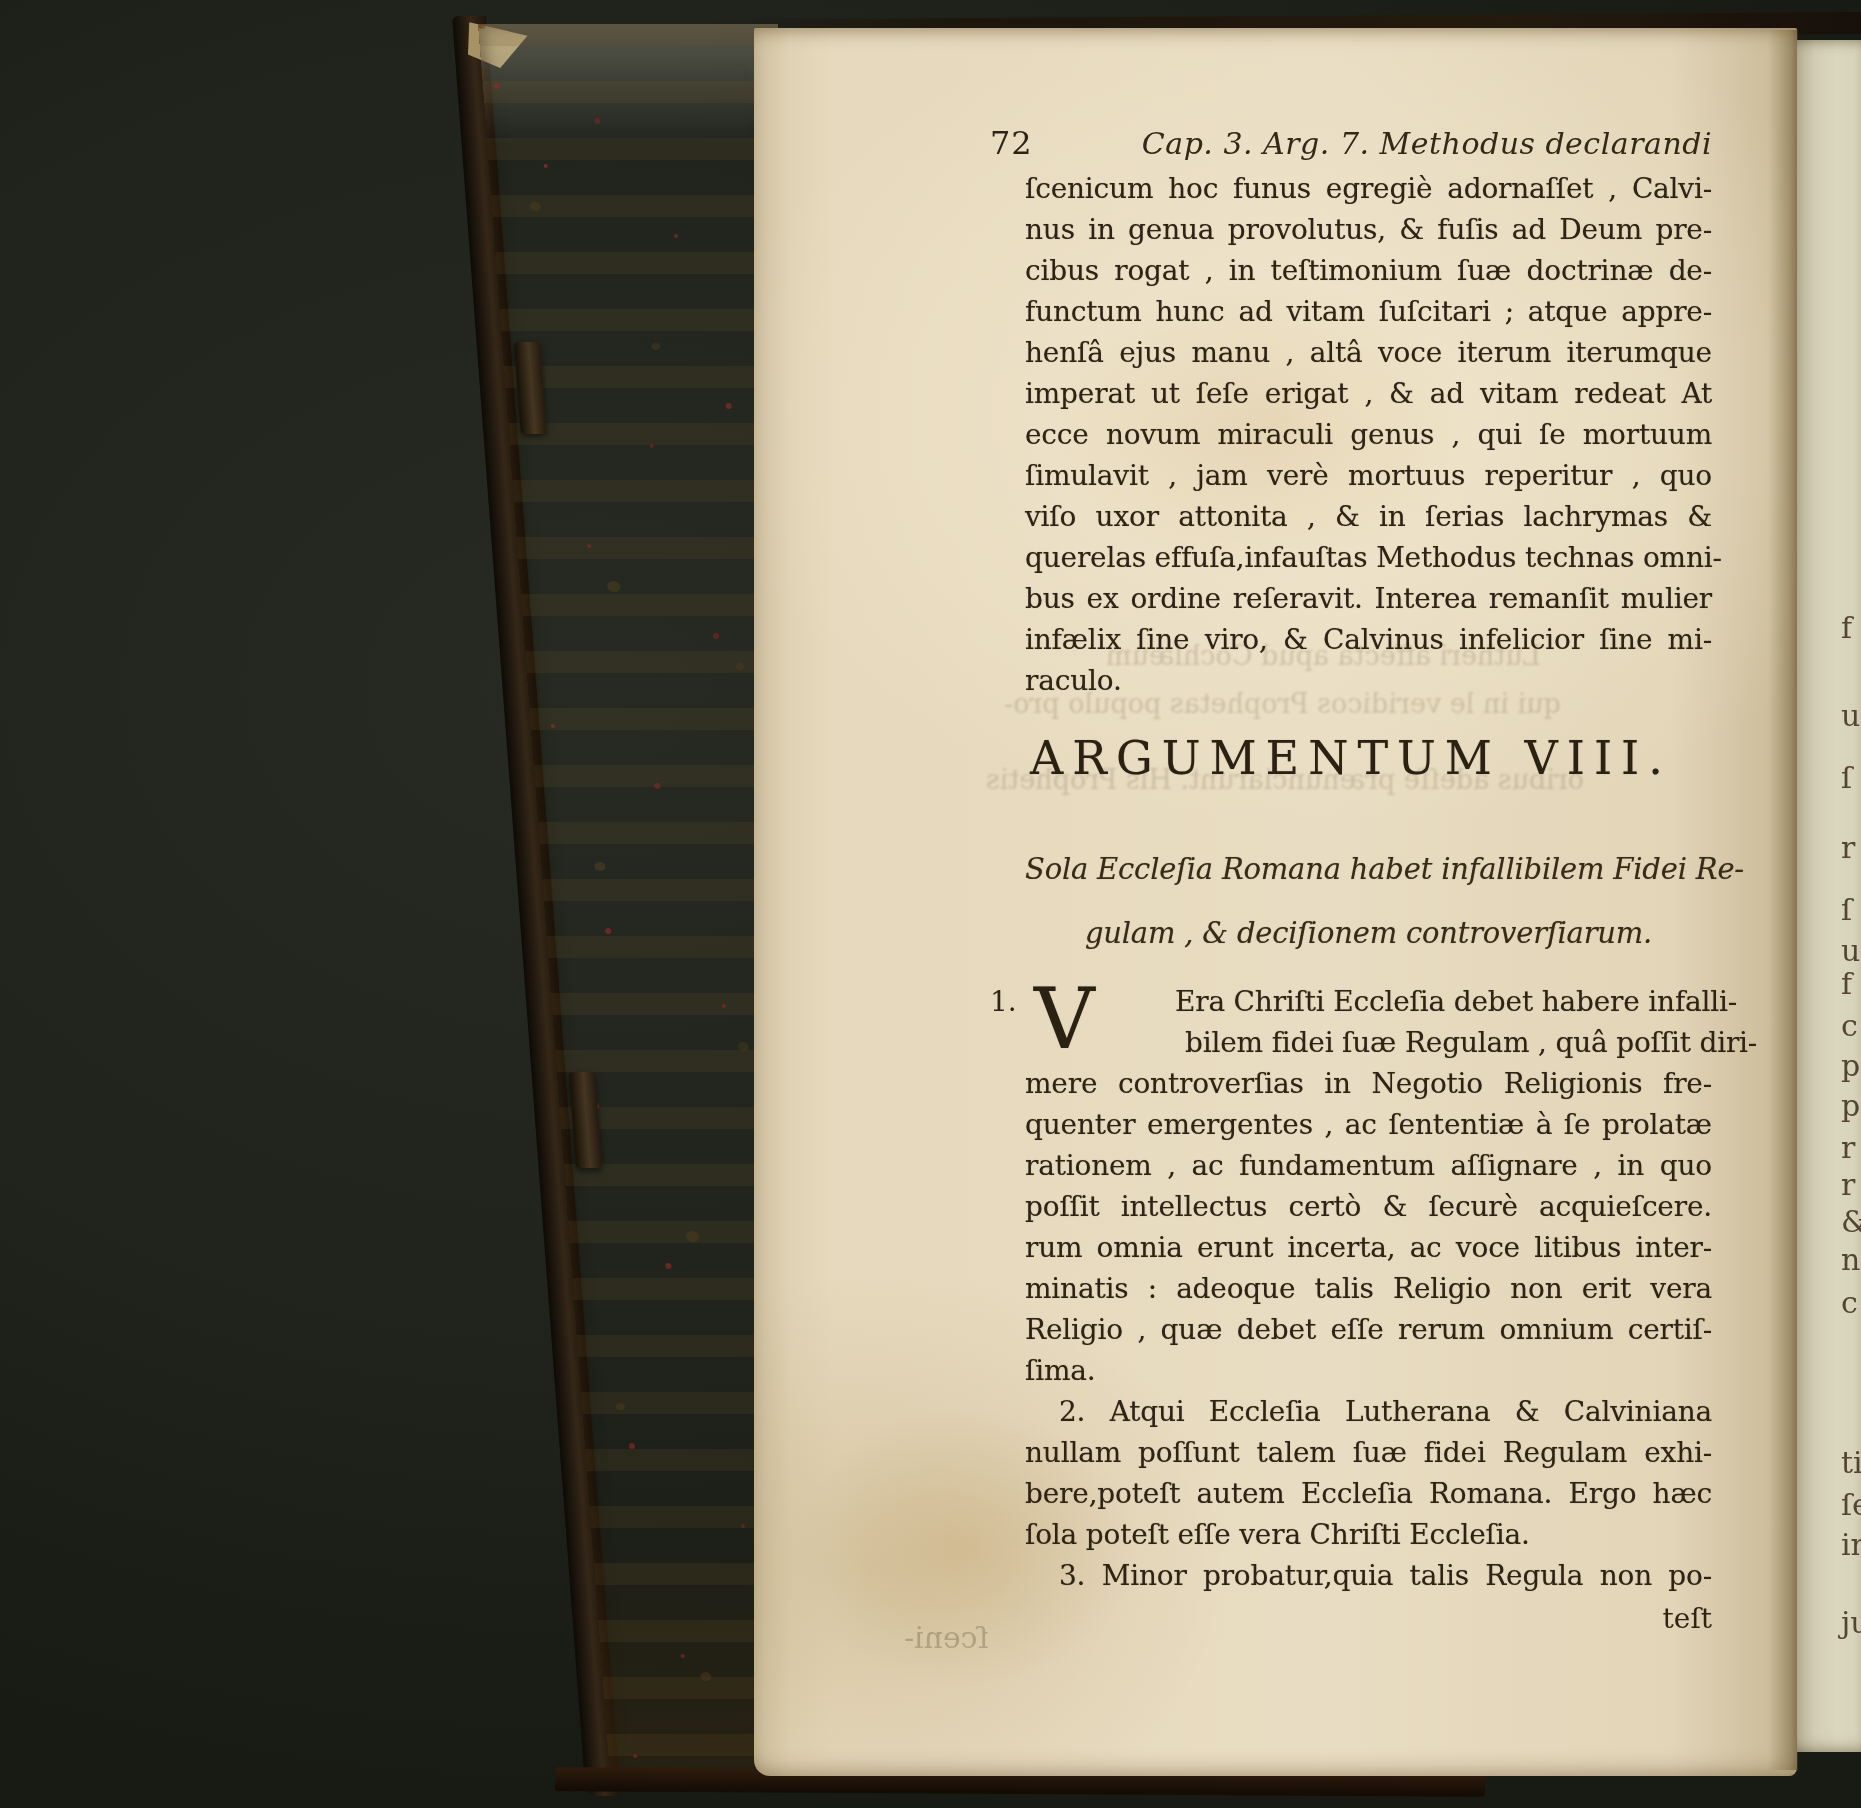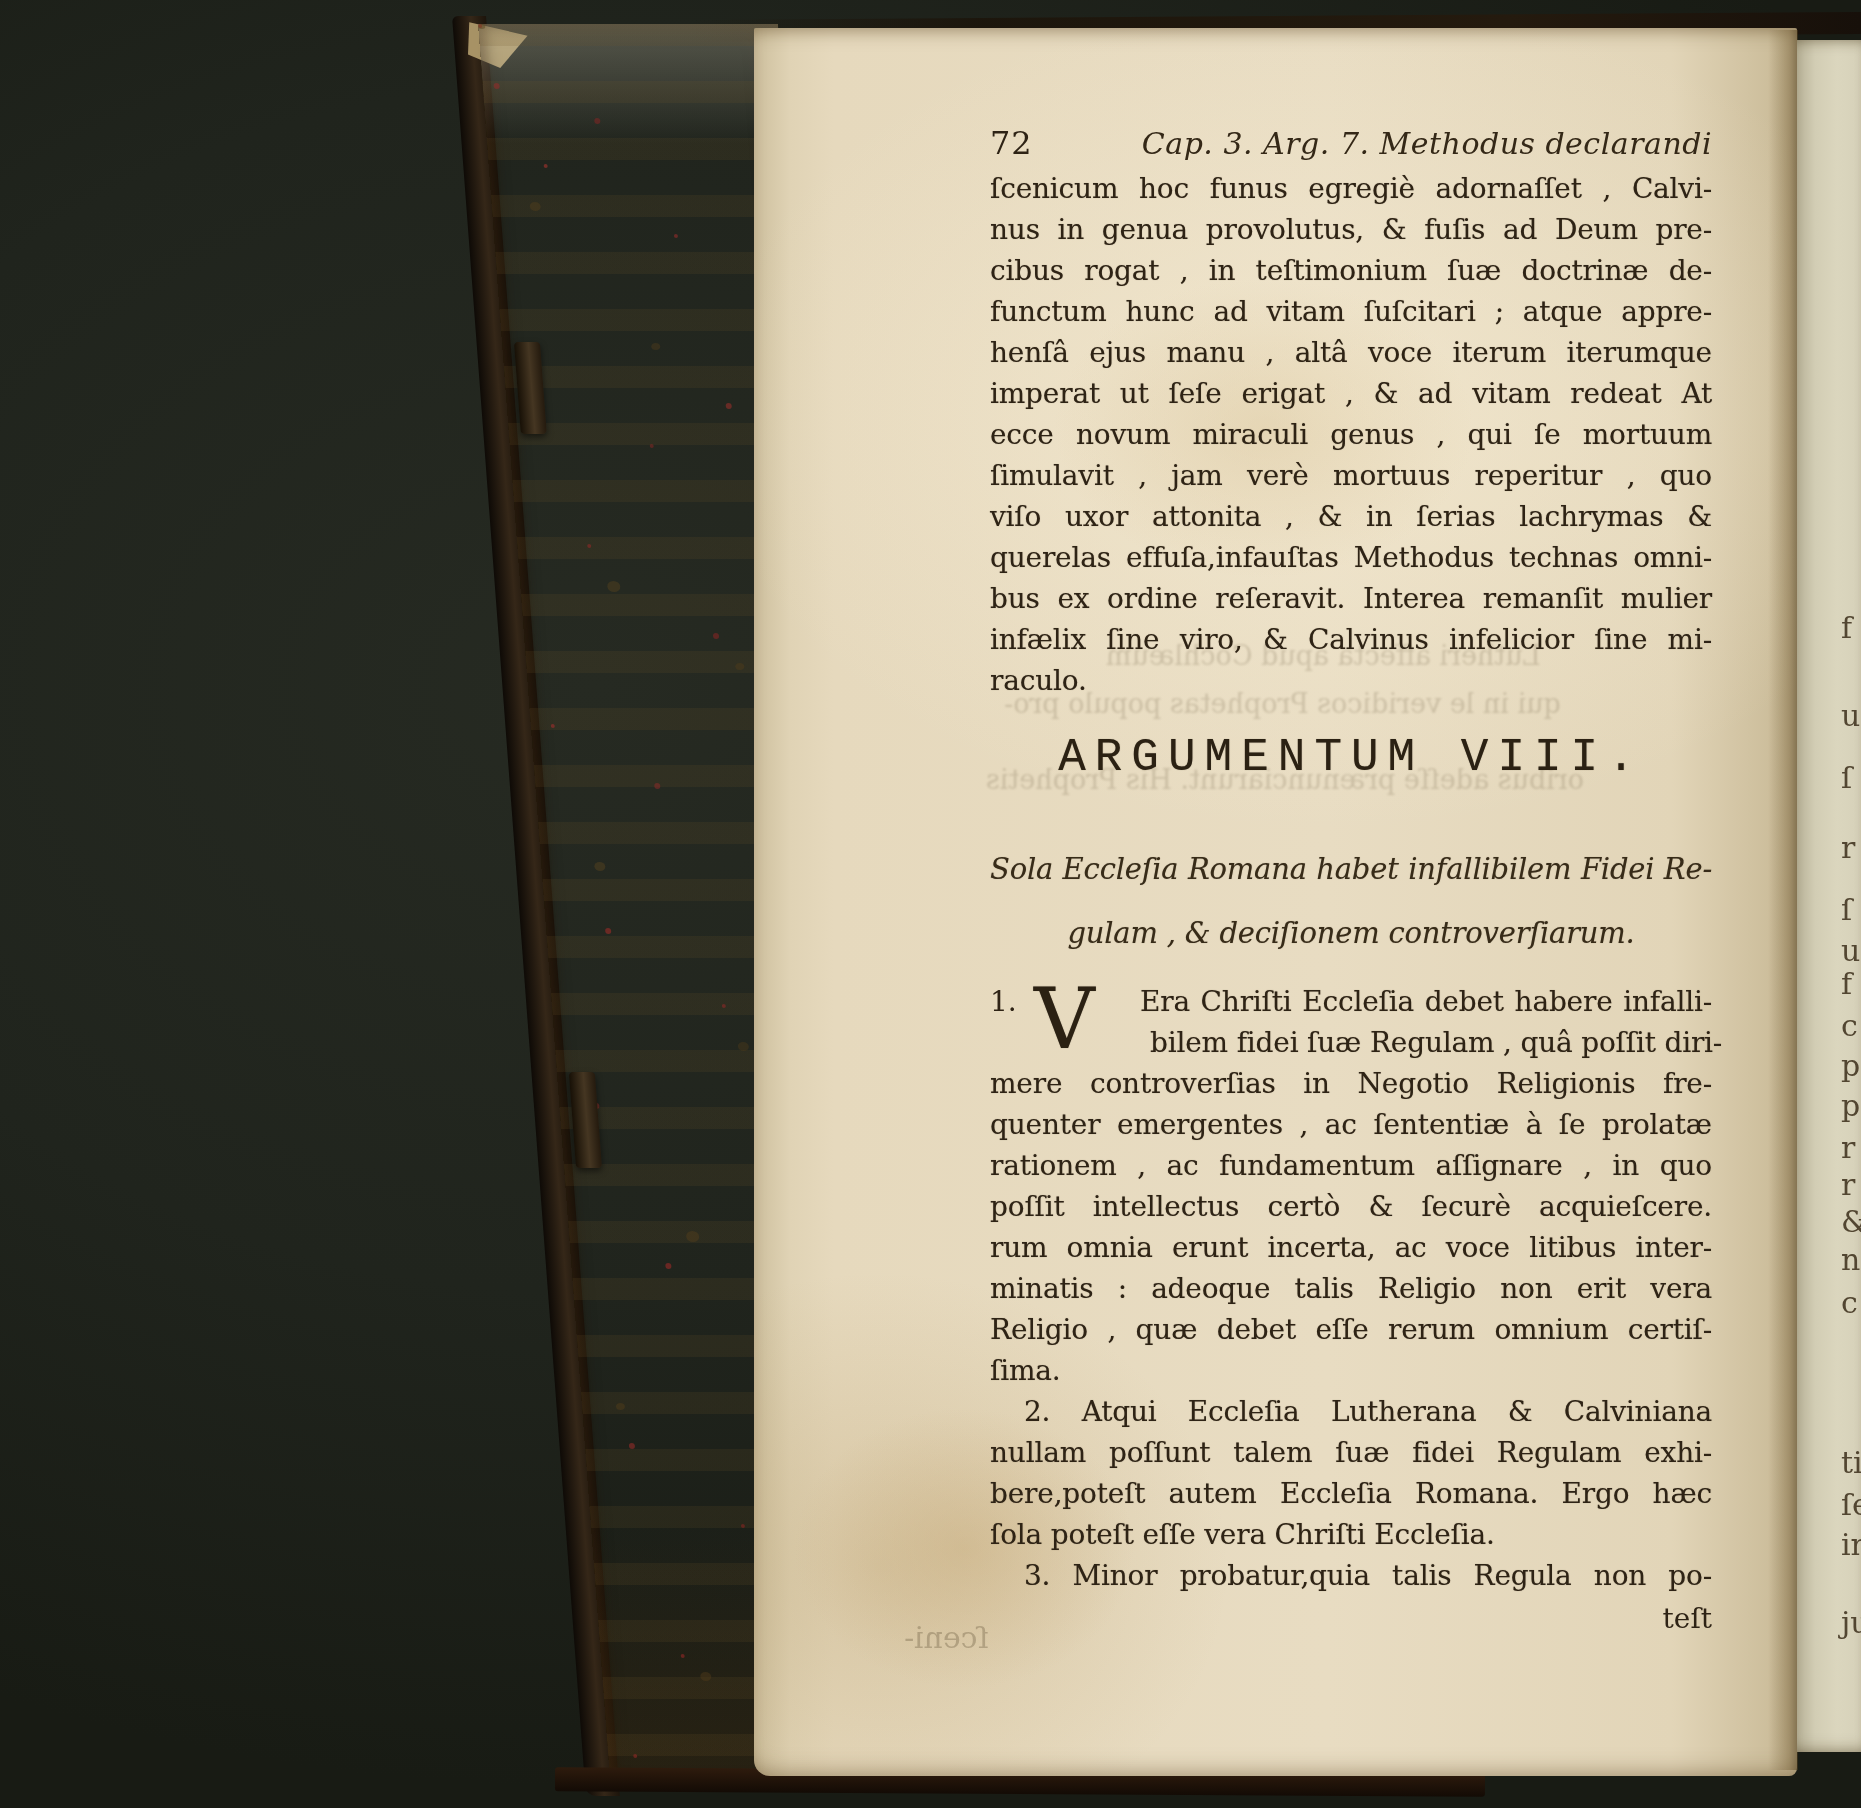--- a/index.html
+++ b/index.html
@@ -105,26 +105,27 @@
     color:#2e2315;
   }
   .headrow{display:flex;align-items:baseline;height:44px;margin-top:8px;}
   .pagenum{font-size:32px;letter-spacing:1px;}
   .runhead{margin-left:auto;font-style:italic;font-size:30px;letter-spacing:.5px;color:#342817;}
   .tl{
     font-size:28px;line-height:41px;height:41px;white-space:nowrap;
     text-align:justify;text-align-last:justify;
     letter-spacing:-.2px;
     text-shadow:0 0 1px rgba(46,35,21,.35);
+    margin-left:35px;
   }
   .tl.last{text-align-last:left;}
   .arg-head{
     margin-top:30px;height:54px;line-height:54px;
     font-size:46px;letter-spacing:9px;text-align:center;
-    color:#2b2113;text-shadow:0 0 1px rgba(43,33,19,.4);font-family:Liberation Mono, monospace;
+    color:#2b2113;text-shadow:0 0 1px rgba(43,33,19,.4);
   }
   .subtitle{margin-top:52px;}
   .subtitle .tl{font-style:italic;font-size:29px;line-height:64px;height:64px;color:#372b18;}
   .subtitle .tl.center{text-align:center;text-align-last:center;}
   .para1{position:relative;margin-top:16px;}
   .para-num{position:absolute;left:0;top:4px;font-size:28px;}
   .dropcap{
     position:absolute;left:44px;top:-4px;font-size:84px;line-height:84px;
     color:#2b2113;text-shadow:0 0 1px rgba(43,33,19,.4);
   }

